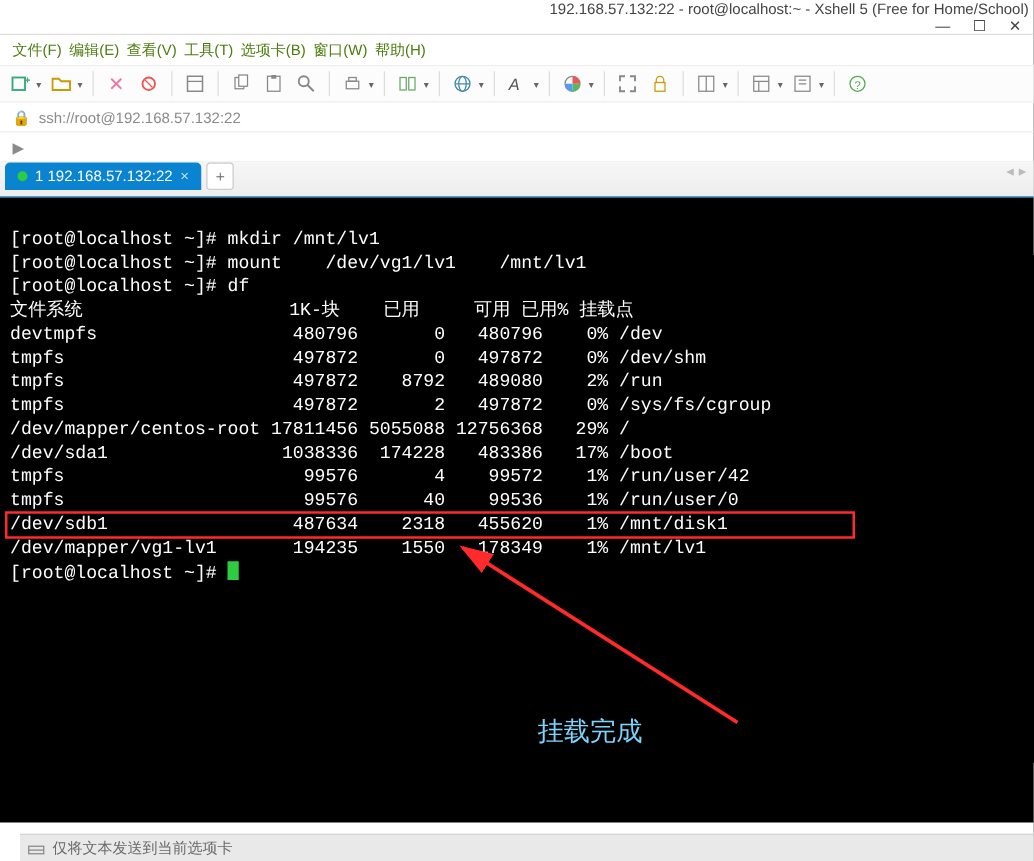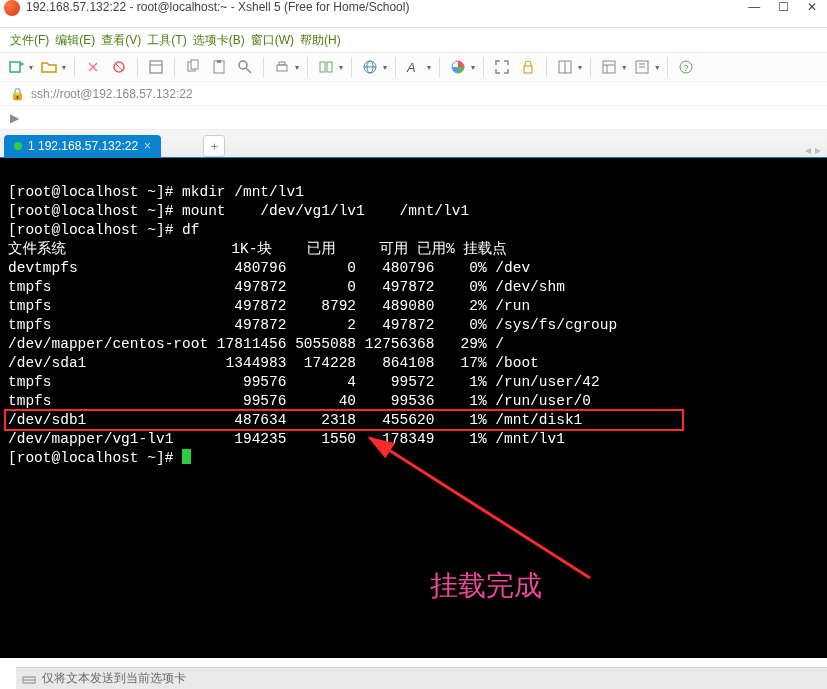--- a/index.html
+++ b/index.html
@@ -1,41 +1,41 @@
 <!DOCTYPE html>
 <html><head>
 <meta charset="utf-8">
 <style>
   * { box-sizing: border-box; margin: 0; padding: 0; }
   body { width: 827px; height: 689px; font-family: "Microsoft YaHei", Arial, sans-serif; font-size: 12px; background: #fff; position: relative; overflow: hidden; }
-  .titlebar { display: flex; align-items: flex-start; height: 28px; padding: 0 4px; border-bottom: 1px solid #ddd; }
+  .titlebar { display: flex; align-items: flex-end; height: 28px; padding: 0 4px; border-bottom: 1px solid #ddd; flex-direction: column; }
   .titlebar .logo { width: 16px; height: 16px; border-radius: 50%; background: radial-gradient(circle at 30% 30%, #ff7a3d, #d6381a); margin-right: 6px; }
   .titlebar .title { flex: 1; color: #444; font-size: 12px; }
   .titlebar .winbtns { display: flex; gap: 18px; padding-right: 6px; color: #444; font-family: "Segoe UI Symbol", sans-serif; }
   .titlebar .winbtns span { cursor: default; }
   .menubar { display: flex; align-items: center; gap: 6px; height: 24px; padding: 0 10px; color: #4d7c0f; }
   .toolbar { display: flex; align-items: center; gap: 6px; height: 30px; padding: 0 6px; border-top: 1px solid #eee; border-bottom: 1px solid #eee; background: #fcfcfc; }
   .tbicon { width: 20px; height: 20px; display: inline-flex; align-items: center; justify-content: center; color: #555; }
   .tbicon svg { width: 16px; height: 16px; }
   .caret { font-size: 8px; color: #666; margin-left: -3px; }
   .sep { width: 1px; height: 20px; background: #ddd; margin: 0 2px; }
   .addressbar { display: flex; align-items: center; gap: 6px; height: 24px; padding: 0 10px; color: #8a8a8a; border-bottom: 1px solid #eee; }
   .addressbar .lock { color: #aaa; }
   .tipbar { display: flex; align-items: center; gap: 6px; height: 24px; padding: 0 10px; color: #8a8a8a; border-bottom: 1px solid #eee; }
-  .tabstrip { display: flex; align-items: flex-end; height: 28px; background: linear-gradient(#f6f6f6,#ededed); border-bottom: 1px solid #0a84d0; padding-left: 4px; position: relative; gap: 38px; }
+  .tabstrip { display: flex; align-items: flex-start; height: 28px; background: linear-gradient(#f6f6f6,#ededed); border-bottom: 1px solid #0a84d0; padding-left: 4px; position: relative; }
   .tab { display: flex; align-items: center; height: 22px; padding: 0 10px; background: #0a84d0; color: #fff; border-top-left-radius: 4px; border-top-right-radius: 4px; gap: 6px; }
   .tab .dot { width: 8px; height: 8px; background: #2ecc40; border-radius: 50%; }
   .tab .close { color: #cde; }
   .newtab { width: 22px; height: 22px; margin-left: 4px; background: #fff; border: 1px solid #ccc; border-radius: 3px; display: flex; align-items: center; justify-content: center; color: #666; }
   .nav-arrows { position: absolute; right: 6px; color: #bbb; display: flex; gap: 4px; }
   .terminal { background: #000; color: #fff; font-family: "Consolas","Courier New",monospace; font-size: 14.5px; line-height: 19px; padding: 6px 8px; white-space: pre; position: relative; height: 500px; overflow: hidden; }
   .cursor { display: inline-block; width: 9px; height: 15px; background: #2ecc40; vertical-align: -2px; }
   .hl { position: absolute; border: 2px solid #ff2a2a; }
   .arrow-svg { position: absolute; }
-  .ann { position: absolute; color: #ec4899; font-family: "Microsoft YaHei", sans-serif; font-size: 28px; font-weight: 500; }
+  .ann { position: absolute; color: #7dd3fc; font-family: "Microsoft YaHei", sans-serif; font-size: 21px; font-weight: 500; }
   .watermark { position: absolute; right: 10px; bottom: 30px; color: #000000; font-size: 15px; font-style: italic; opacity: .85; }
   .statusbar { position: absolute; left: 16px; right: 0; bottom: 0; height: 22px; background: #e9e9e9; border-top: 1px solid #d4d4d4; display: flex; align-items: center; padding: 0 6px; color: #6a6a6a; gap: 6px; }
   .statusbar .sicon { width: 14px; height: 14px; display: inline-flex; align-items: center; justify-content: center; }
 </style>
 </head>
 <body>
 
 <div class="titlebar">
   <span class="logo"></span>
   <span class="title">192.168.57.132:22 - root@localhost:~ - Xshell 5 (Free for Home/School)</span>
@@ -222,21 +222,21 @@
 <div class="terminal">
 <span>[root@localhost ~]# mkdir /mnt/lv1</span>
 <span>[root@localhost ~]# mount    /dev/vg1/lv1    /mnt/lv1</span>
 <span>[root@localhost ~]# df</span>
 <span>文件系统                   1K-块    已用     可用 已用% 挂载点</span>
 <span>devtmpfs                  480796       0   480796    0% /dev</span>
 <span>tmpfs                     497872       0   497872    0% /dev/shm</span>
 <span>tmpfs                     497872    8792   489080    2% /run</span>
 <span>tmpfs                     497872       2   497872    0% /sys/fs/cgroup</span>
 <span>/dev/mapper/centos-root 17811456 5055088 12756368   29% /</span>
-<span>/dev/sda1                1344983  174228   864108   17% /boot</span>
+<span>/dev/sda1                1038336  174228   483386   17% /boot</span>
 <span>tmpfs                      99576       4    99572    1% /run/user/42</span>
 <span>tmpfs                      99576      40    99536    1% /run/user/0</span>
 <span>/dev/sdb1                 487634    2318   455620    1% /mnt/disk1</span>
 <span>/dev/mapper/vg1-lv1       194235    1550   178349    1% /mnt/lv1</span>
 <span>[root@localhost ~]# </span><span class="cursor"></span>
 
   
   <div class="hl" style="left:4px; top:251px; width:680px; height:22px;"></div>
   
   <svg class="arrow-svg" style="left:350px; top:270px;" width="260" height="170">

